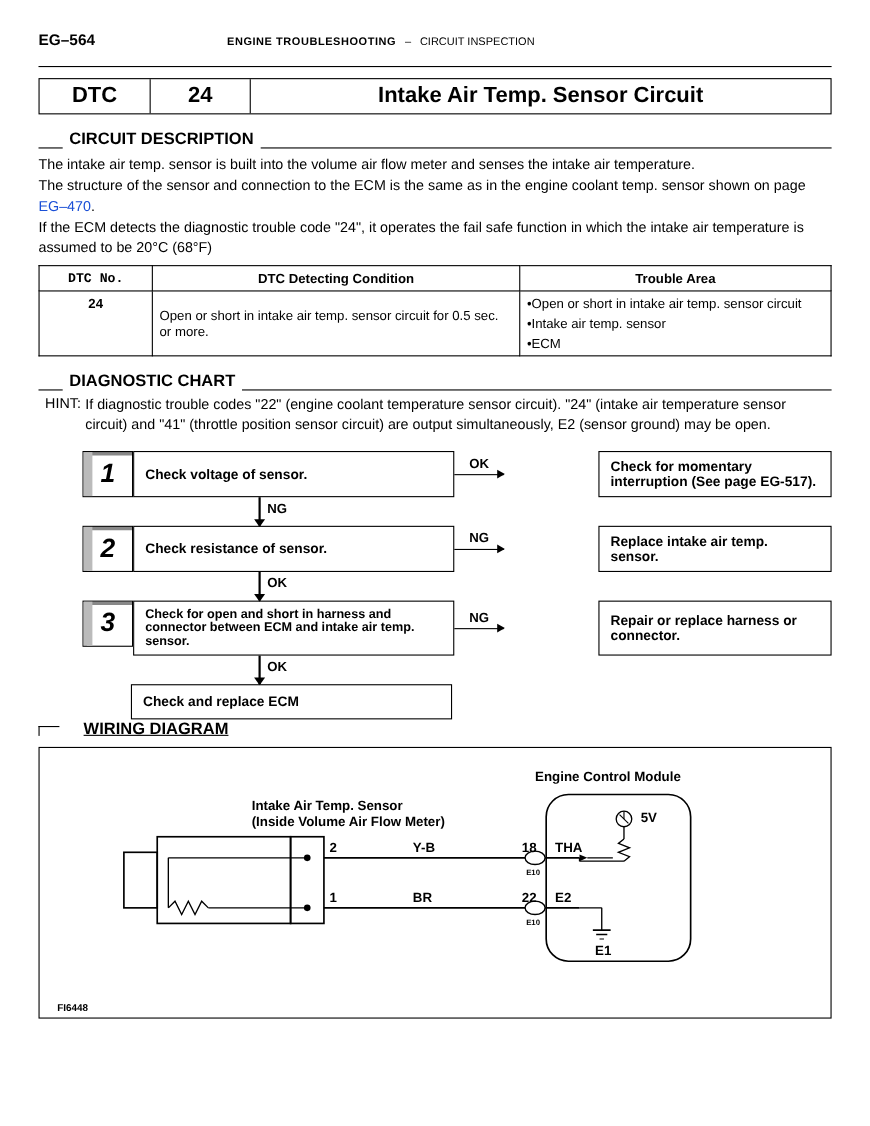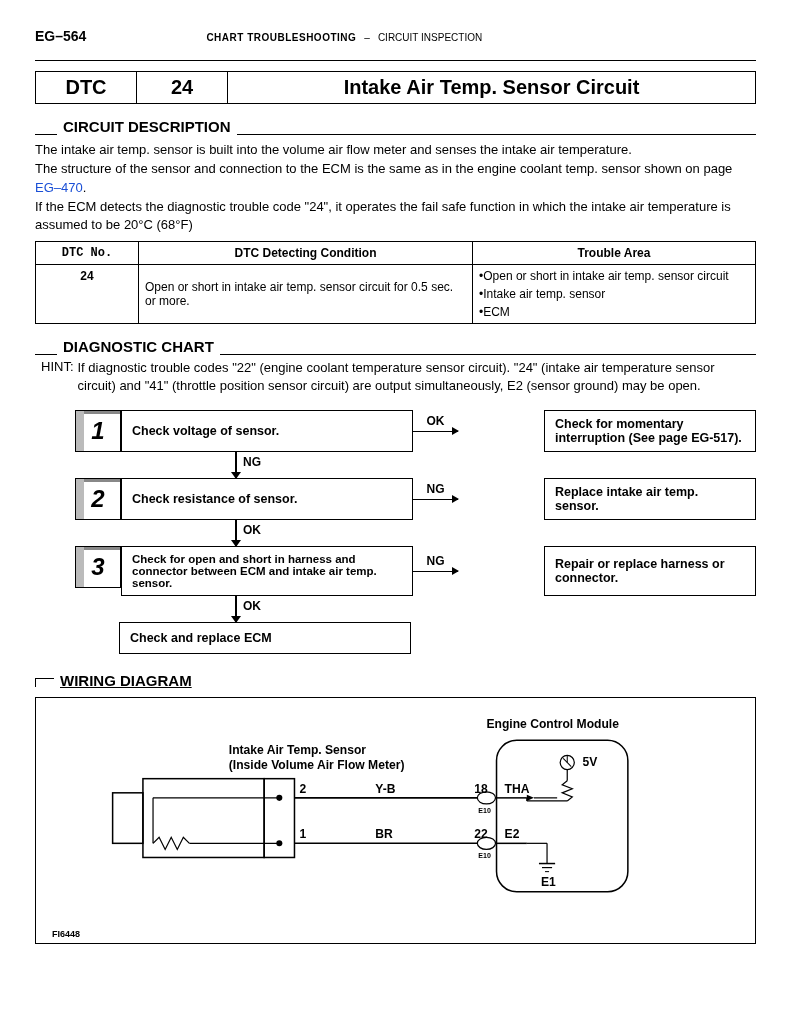--- a/index.html
+++ b/index.html
@@ -45,31 +45,31 @@
   .conn-h { flex:0 0 45px; position:relative; display:flex; align-items:center; justify-content:center;}
   .conn-h .line { position:absolute; top:50%; left:0; right:0; border-top:1.5px solid #000;}
   .conn-h .lbl { position:relative; background:#fff; padding:0 3px; font-weight:bold; font-size:12px; top:-10px;}
   .arrow-r { position:absolute; right:-1px; top:50%; transform:translateY(-50%); width:0; height:0; border-left:7px solid #000; border-top:4px solid transparent; border-bottom:4px solid transparent;}
   .vconn { position:relative; height:26px; margin-left:22px; width:1.5px; background:#000;}
   .vconn .lbl { position:absolute; left:8px; top:3px; font-weight:bold; font-size:12px;}
   .vconn .arrow-d { position:absolute; left:-4px; bottom:-1px; width:0; height:0; border-top:7px solid #000; border-left:5px solid transparent; border-right:5px solid transparent;}
   .final-box { border:1.5px solid #000; padding:8px 10px; width:270px; margin-left:44px; font-weight:bold; font-size:12.5px;}
   
   .wiring-wrap { border:1px solid #000; margin-top:8px; padding:14px 16px 4px 16px; position:relative;}
-  .wiring-title-wrap { display:flex; align-items:flex-start; margin-top:18px;}
+  .wiring-title-wrap { display:flex; align-items:flex-start; gap:16px;}
   .wiring-title { font-weight:bold; font-size:15px; text-decoration:underline;}
   .wd-svg { width:100%; height:auto;}
   .fig-id { font-size:9px; font-weight:bold; margin-top:2px;}
 </style>
 </head>
 <body>
 
 <div class="header-row">
   <span class="page-code">EG–564</span>
-  <span class="header-center">CHART TROUBLESHOOTING</span>
+  <span class="header-center">ENGINE TROUBLESHOOTING</span>
   <span class="header-sub">–</span>
   <span class="header-sub">CIRCUIT INSPECTION</span>
 </div>
 
 <div class="title-box">
   <div class="tb-dtc">DTC</div>
   <div class="tb-code">24</div>
   <div class="tb-label">Intake Air Temp. Sensor Circuit</div>
 </div>
 

